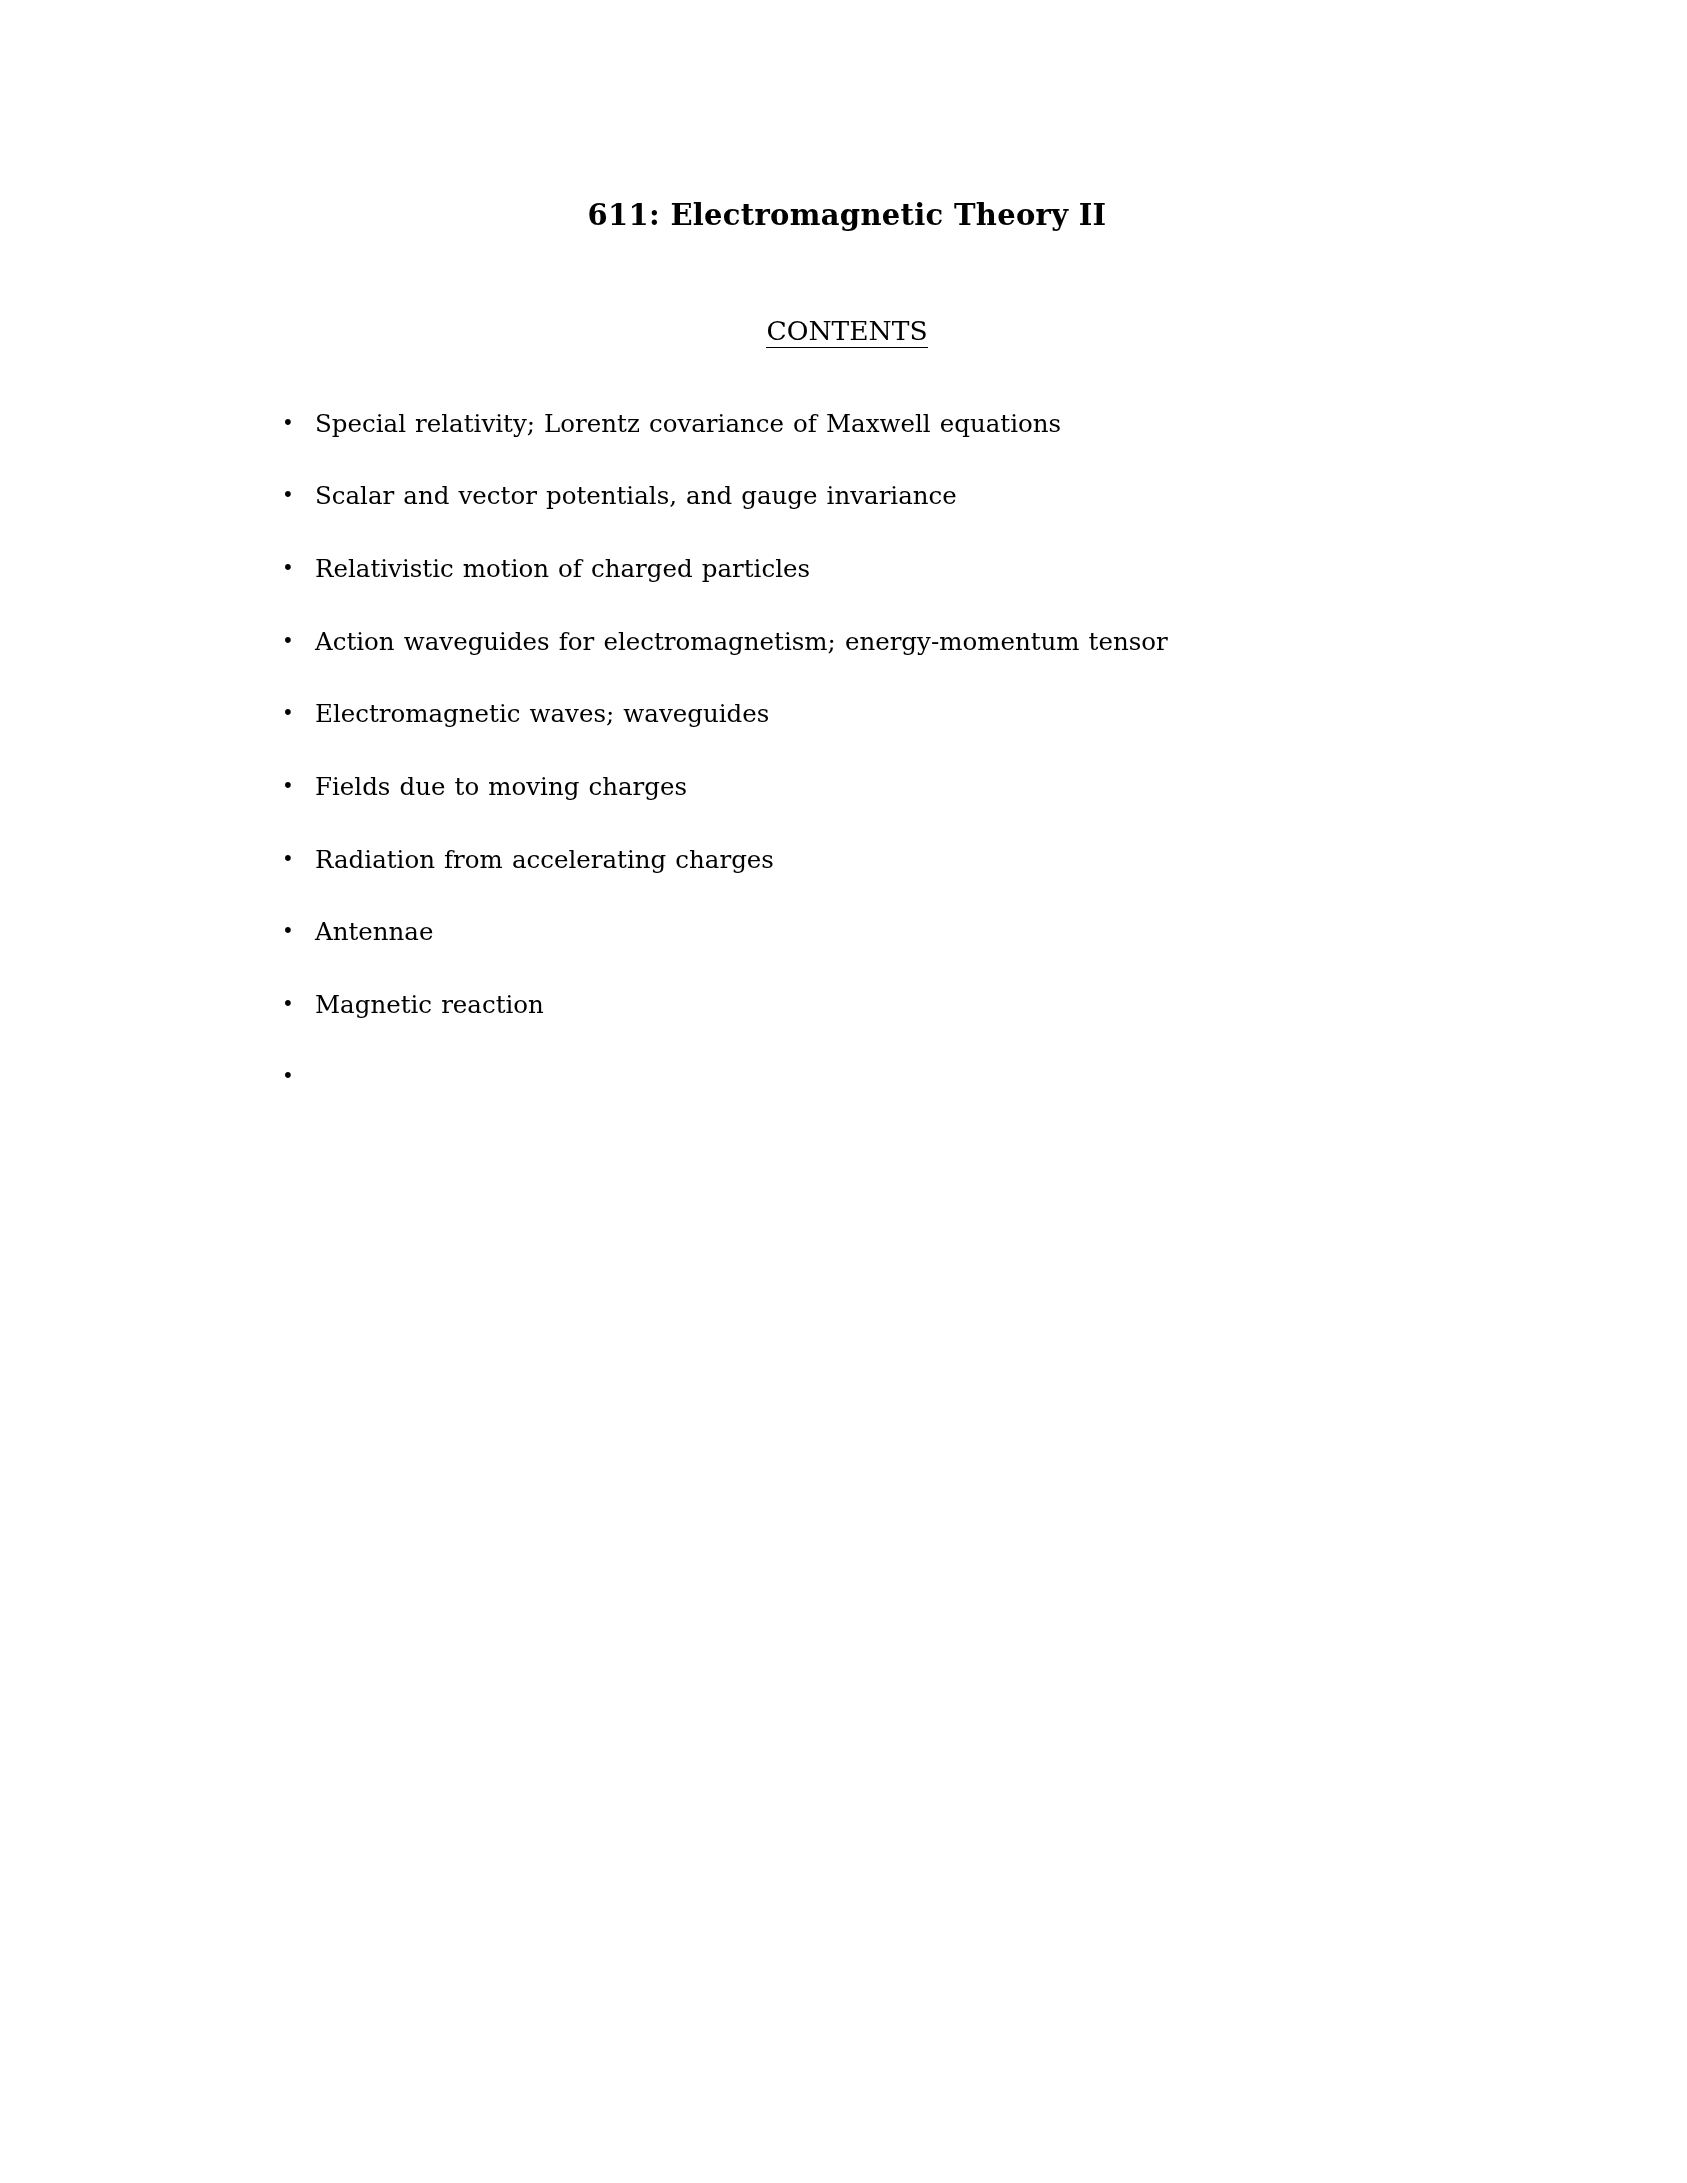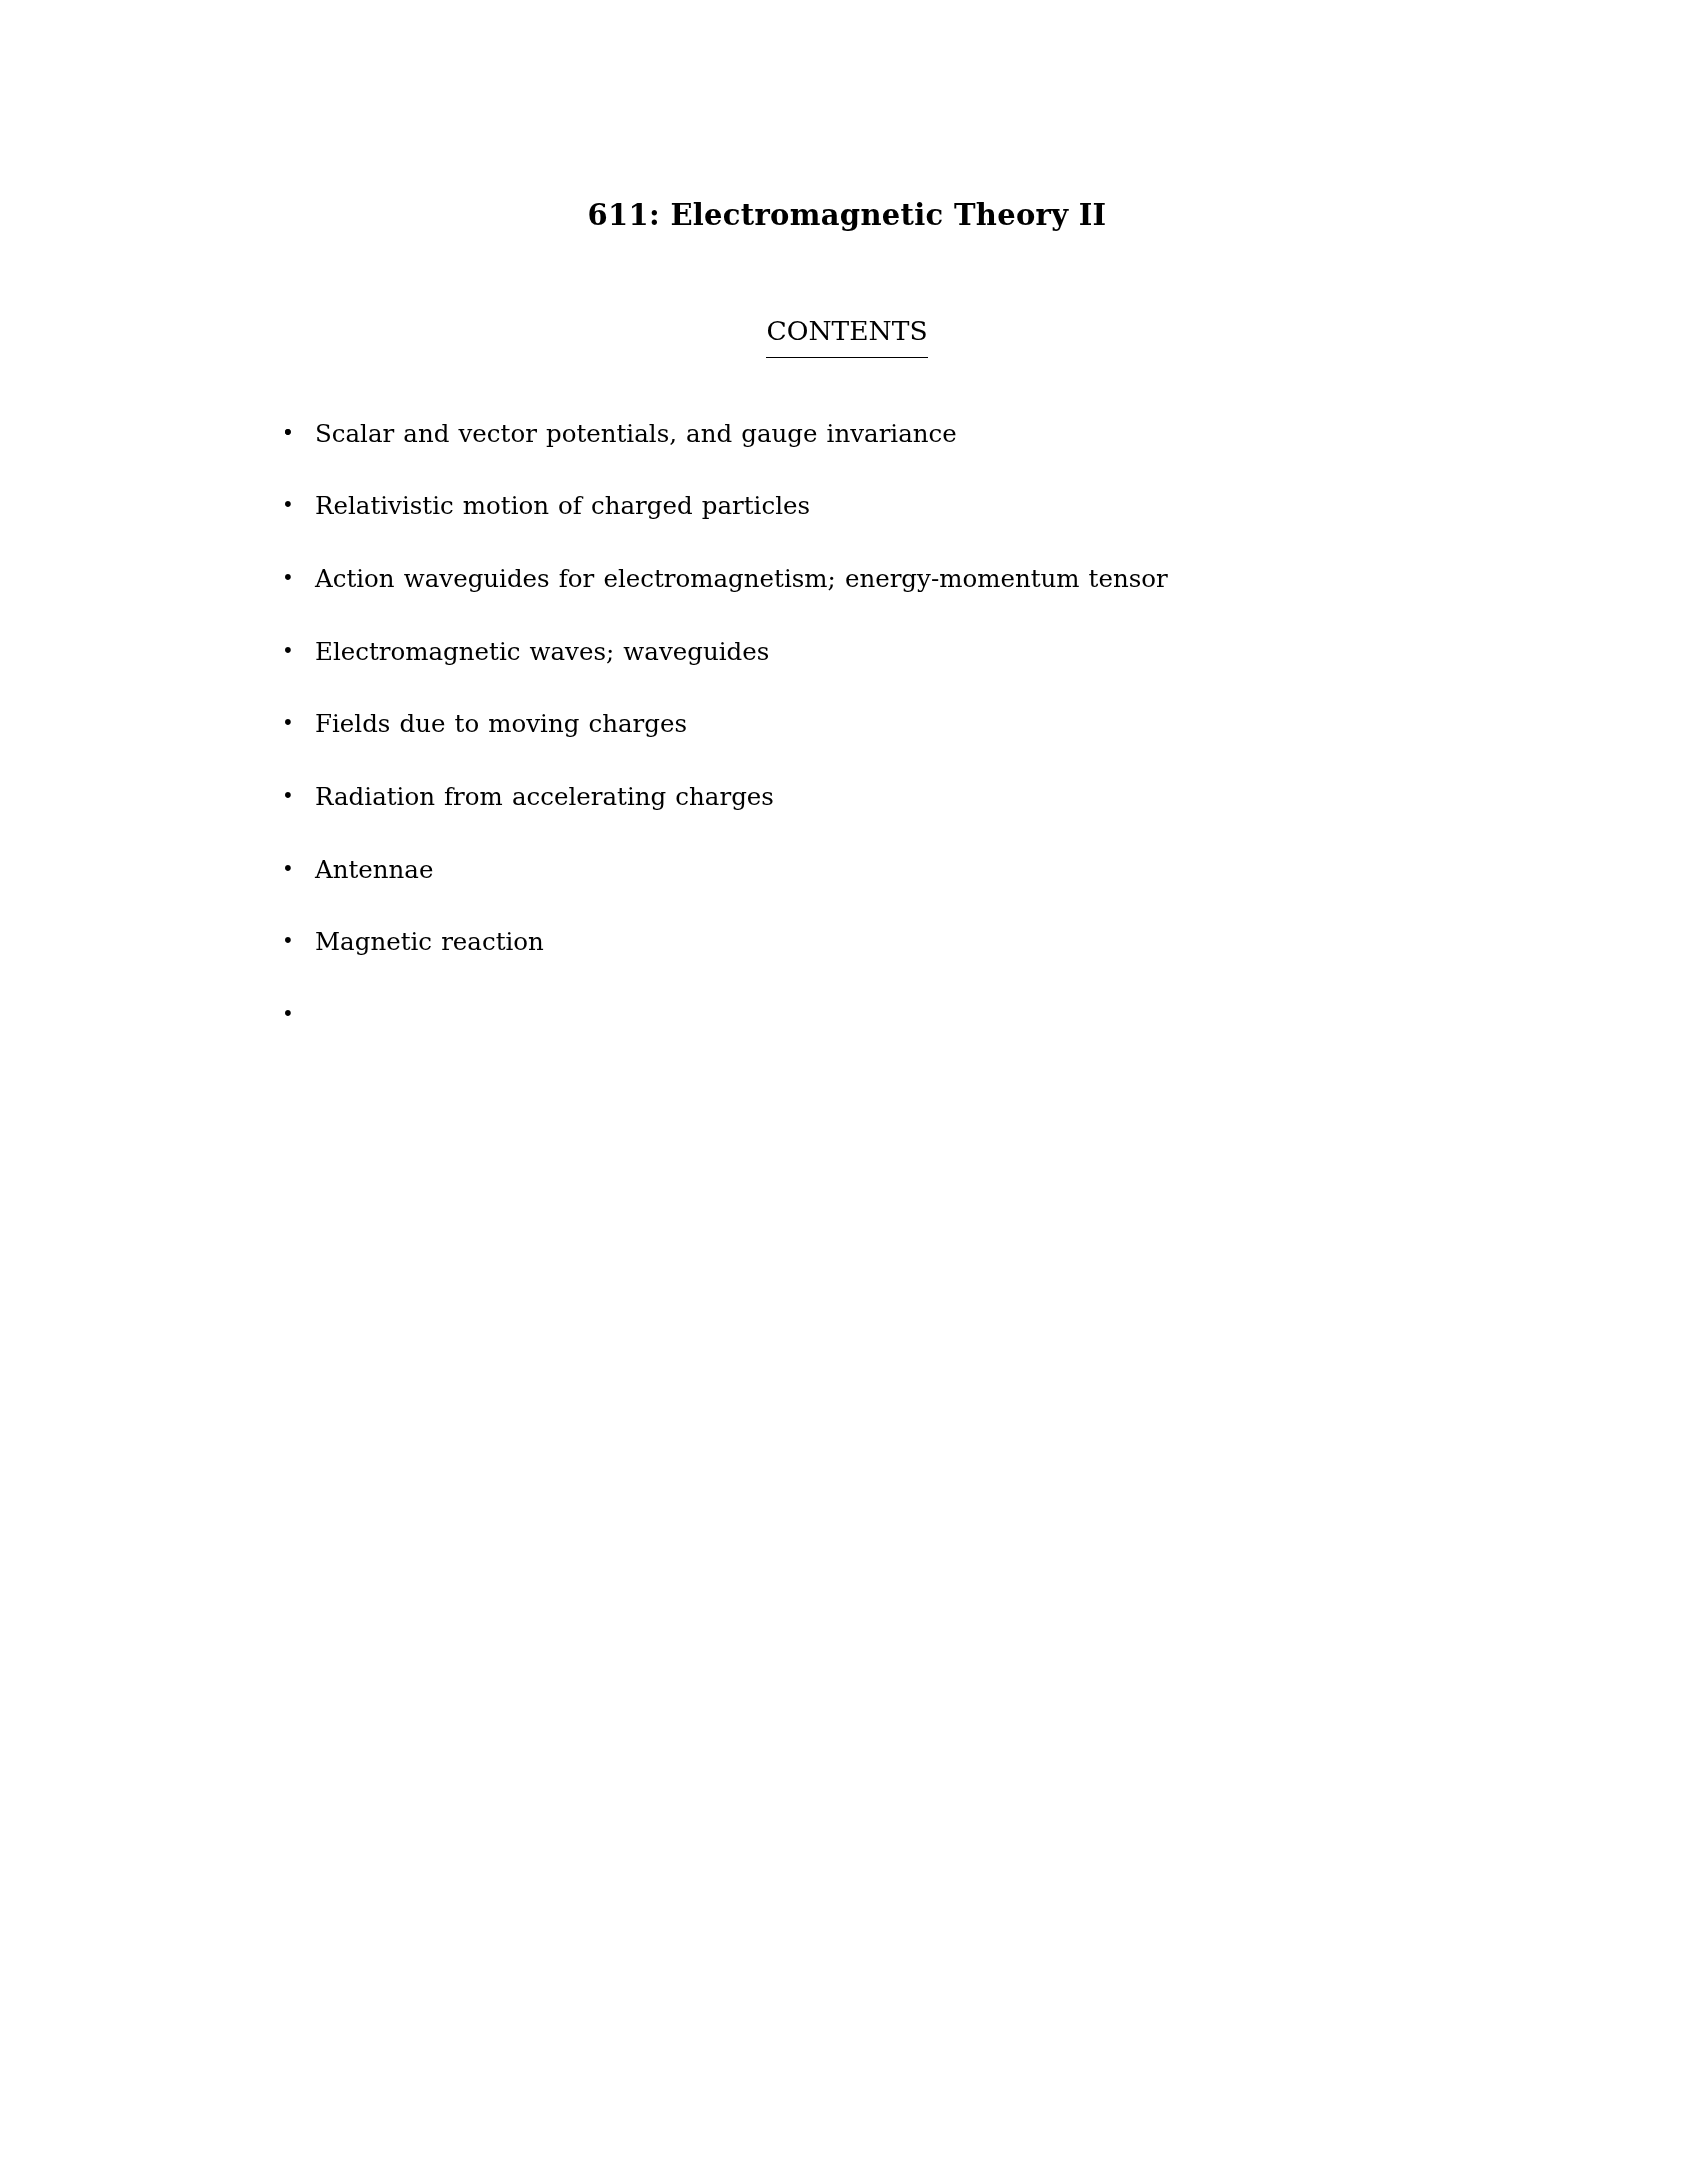--- a/index.html
+++ b/index.html
@@ -32,21 +32,21 @@
     padding: 0;
   }
   .contents-heading-wrap {
     text-align: center;
     margin-top: 85px;
   }
   .contents-heading {
     display: inline-block;
     font-size: 26.5px;
     border-bottom: 1.3px solid #000;
-    padding-bottom: 12px;
+    padding-bottom: 2px;
     line-height: 1.05;
   }
   ul.toc {
     list-style: none;
     margin: 0;
     padding: 0;
     margin-top: 61px;
   }
   ul.toc li {
     position: relative;
@@ -73,20 +73,21 @@
     <h1 class="doc-title">611: Electromagnetic Theory II</h1>
 
     <div class="contents-heading-wrap">
       <span class="contents-heading">CONTENTS</span>
     </div>
 
     <ul class="toc">
 
       <li>
         <span class="bullet">•</span>
+        <span>Special relativity; Lorentz covariance of Maxwell equations</span>
       </li>
 
       <li>
         <span class="bullet">•</span>
         <span>Scalar and vector potentials, and gauge invariance</span>
       </li>
 
       <li>
         <span class="bullet">•</span>
         <span>Relativistic motion of charged particles</span>

